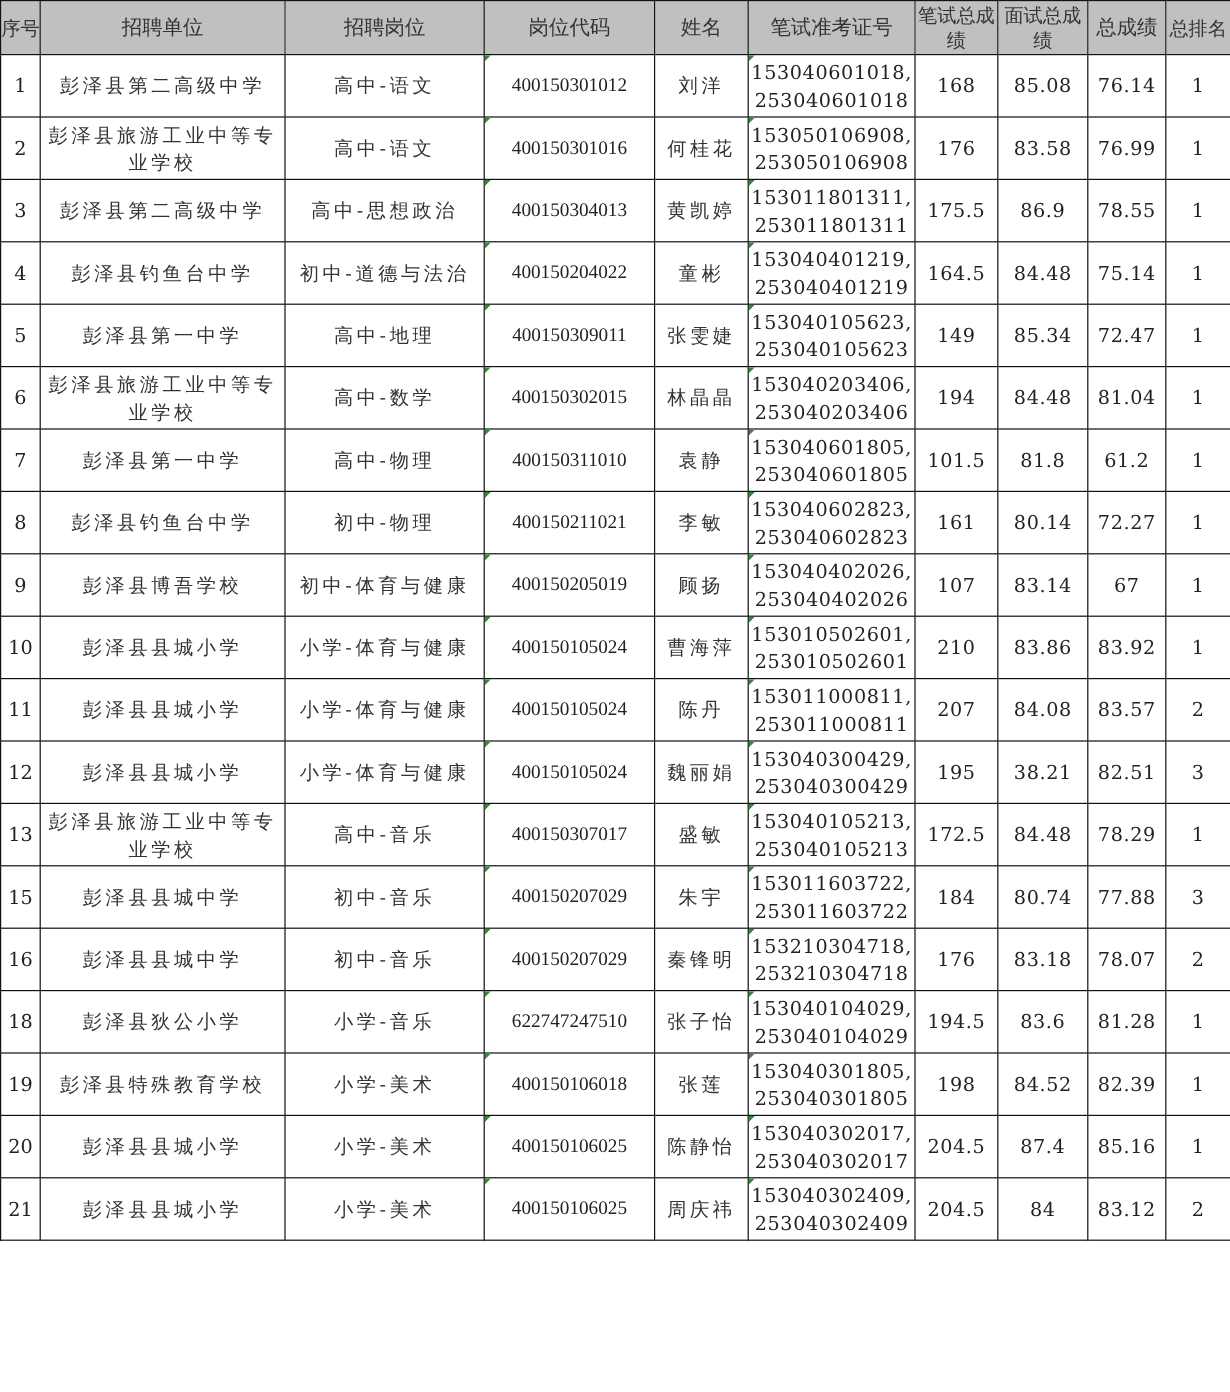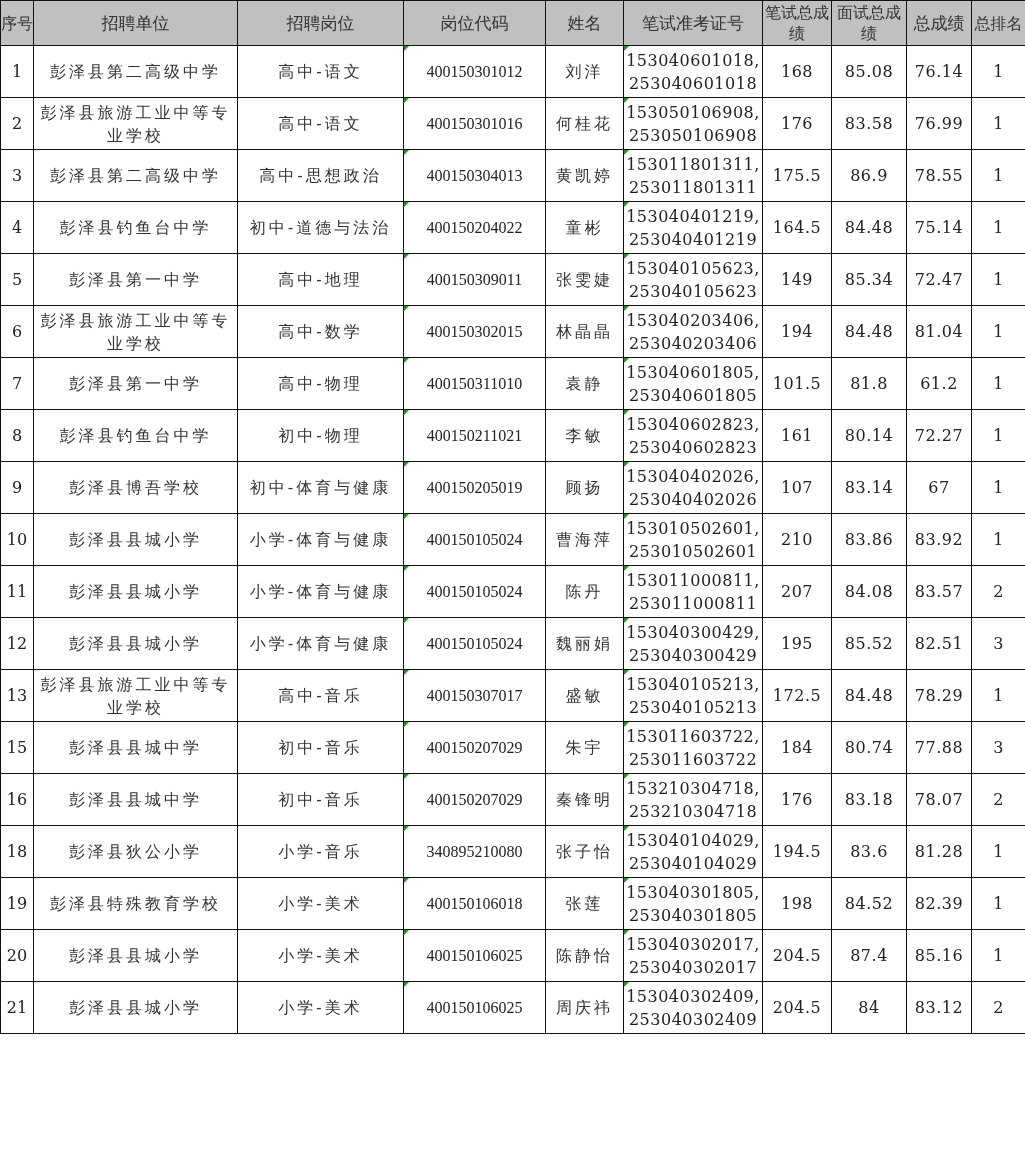--- a/index.html
+++ b/index.html
@@ -268,21 +268,21 @@
     <td class="unit">彭泽县县城小学</td>
     <td class="post">小学-体育与健康</td>
     <td class="code"><span class="corner"></span><span>400150105024</span></td>
     <td class="name">魏丽娟</td>
     <td class="ticket">
           <span class="corner"></span>
           <span>153040300429,</span>
           <span>253040300429</span>
         </td>
     <td class="num">195</td>
-    <td class="num">85.52</td>
+    <td class="num">38.21</td>
     <td class="num">82.51</td>
     <td class="num">3</td>
   </tr>
 
   <tr>
     <td class="seq">13</td>
     <td class="unit">彭泽县旅游工业中等专业学校</td>
     <td class="post">高中-音乐</td>
     <td class="code"><span class="corner"></span><span>400150307017</span></td>
     <td class="name">盛敏</td>
@@ -330,21 +330,21 @@
     <td class="num">83.18</td>
     <td class="num">78.07</td>
     <td class="num">2</td>
   </tr>
 
 
   <tr>
     <td class="seq">18</td>
     <td class="unit">彭泽县狄公小学</td>
     <td class="post">小学-音乐</td>
-    <td class="code"><span class="corner"></span><span>340895210080</span></td>
+    <td class="code"><span class="corner"></span><span>622747247510</span></td>
     <td class="name">张子怡</td>
     <td class="ticket">
           <span class="corner"></span>
           <span>153040104029,</span>
           <span>253040104029</span>
         </td>
     <td class="num">194.5</td>
     <td class="num">83.6</td>
     <td class="num">81.28</td>
     <td class="num">1</td>

